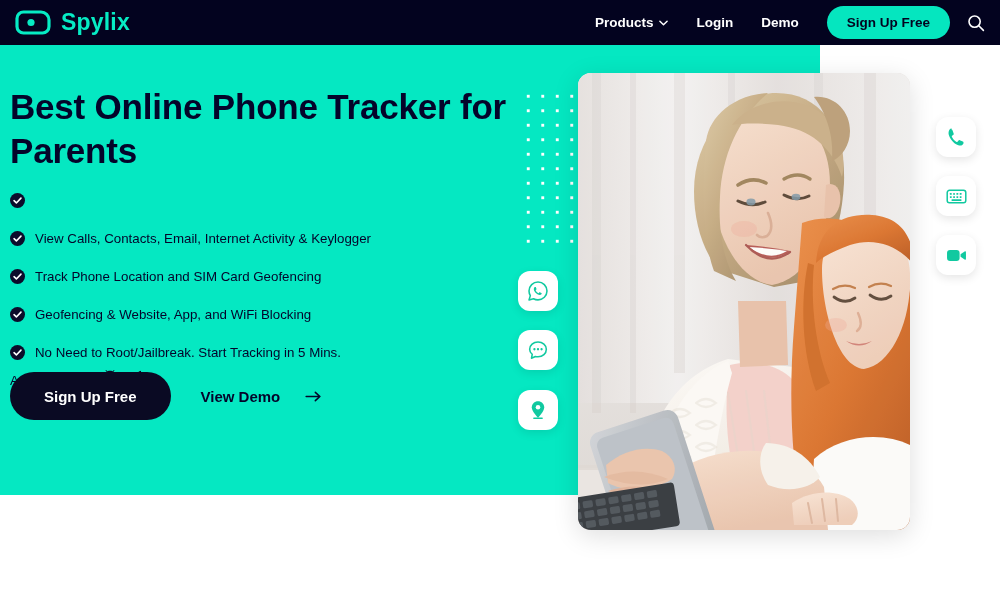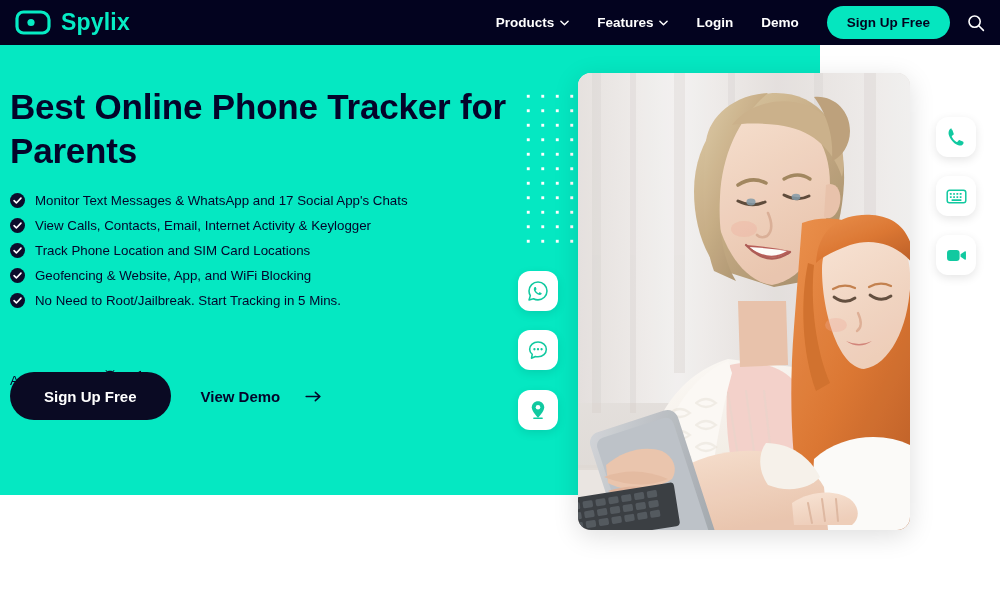--- a/index.html
+++ b/index.html
@@ -89,21 +89,21 @@
   .feature-list {
     position: absolute; left: 10px; top: 143px;
     list-style: none;
   }
   .feature-item {
     display: flex; align-items: center;
     height: 25px; margin-bottom: 0px;
     color: #04042a; font-size: 13.3px;
     font-weight: normal;
   }
-  .feature-item + .feature-item { margin-top: 0px; }
+  .feature-item + .feature-item { margin-top: 13px; }
   .check-icon {
     flex: 0 0 auto; width: 15px; height: 15px;
     margin-right: 10px; display: block;
   }
 
   .available-row {
     position: absolute; left: 10px; top: 325px;
     display: flex; align-items: center; gap: 0;
   }
   .available-label {
@@ -191,28 +191,20 @@
 
       <div class="nav-item">
         <span>Products</span>
         <span>
           <svg class="caret" viewBox="0 0 10 6" xmlns="http://www.w3.org/2000/svg">
             <path d="M1 1 L5 5 L9 1" fill="none" stroke="#ffffff" stroke-width="1.6" stroke-linecap="round" stroke-linejoin="round"></path>
           </svg>
         </span>
       </div>
 
-      <div class="nav-item">
-        <span>Features</span>
-        <span>
-          <svg class="caret" viewBox="0 0 10 6" xmlns="http://www.w3.org/2000/svg">
-            <path d="M1 1 L5 5 L9 1" fill="none" stroke="#ffffff" stroke-width="1.6" stroke-linecap="round" stroke-linejoin="round"></path>
-          </svg>
-        </span>
-      </div>
 
 
       <div class="nav-item">
         <span>Login</span>
       </div>
 
       <div class="nav-item">
         <span>Demo</span>
       </div>
 
@@ -237,41 +229,40 @@
 
       <ul class="feature-list">
 
         <li class="feature-item">
           <span>
             <svg class="check-icon" viewBox="0 0 16 16" xmlns="http://www.w3.org/2000/svg">
               <circle cx="8" cy="8" r="8" fill="#0c0c2b"></circle>
               <path d="M4.3 8.2 L6.8 10.6 L11.7 5.5" fill="none" stroke="#ffffff" stroke-width="1.7" stroke-linecap="round" stroke-linejoin="round"></path>
             </svg>
           </span>
-          <span>Monitor Text Messages &amp; WhatsApp and 17 Social App's Chats</span>
         </li>
 
         <li class="feature-item">
           <span>
             <svg class="check-icon" viewBox="0 0 16 16" xmlns="http://www.w3.org/2000/svg">
               <circle cx="8" cy="8" r="8" fill="#0c0c2b"></circle>
               <path d="M4.3 8.2 L6.8 10.6 L11.7 5.5" fill="none" stroke="#ffffff" stroke-width="1.7" stroke-linecap="round" stroke-linejoin="round"></path>
             </svg>
           </span>
           <span>View Calls, Contacts, Email, Internet Activity &amp; Keylogger</span>
         </li>
 
         <li class="feature-item">
           <span>
             <svg class="check-icon" viewBox="0 0 16 16" xmlns="http://www.w3.org/2000/svg">
               <circle cx="8" cy="8" r="8" fill="#0c0c2b"></circle>
               <path d="M4.3 8.2 L6.8 10.6 L11.7 5.5" fill="none" stroke="#ffffff" stroke-width="1.7" stroke-linecap="round" stroke-linejoin="round"></path>
             </svg>
           </span>
-          <span>Track Phone Location and SIM Card Locations</span>
+          <span>Track Phone Location and SIM Card Geofencing</span>
         </li>
 
         <li class="feature-item">
           <span>
             <svg class="check-icon" viewBox="0 0 16 16" xmlns="http://www.w3.org/2000/svg">
               <circle cx="8" cy="8" r="8" fill="#0c0c2b"></circle>
               <path d="M4.3 8.2 L6.8 10.6 L11.7 5.5" fill="none" stroke="#ffffff" stroke-width="1.7" stroke-linecap="round" stroke-linejoin="round"></path>
             </svg>
           </span>
           <span>Geofencing &amp; Website, App, and WiFi Blocking</span>

